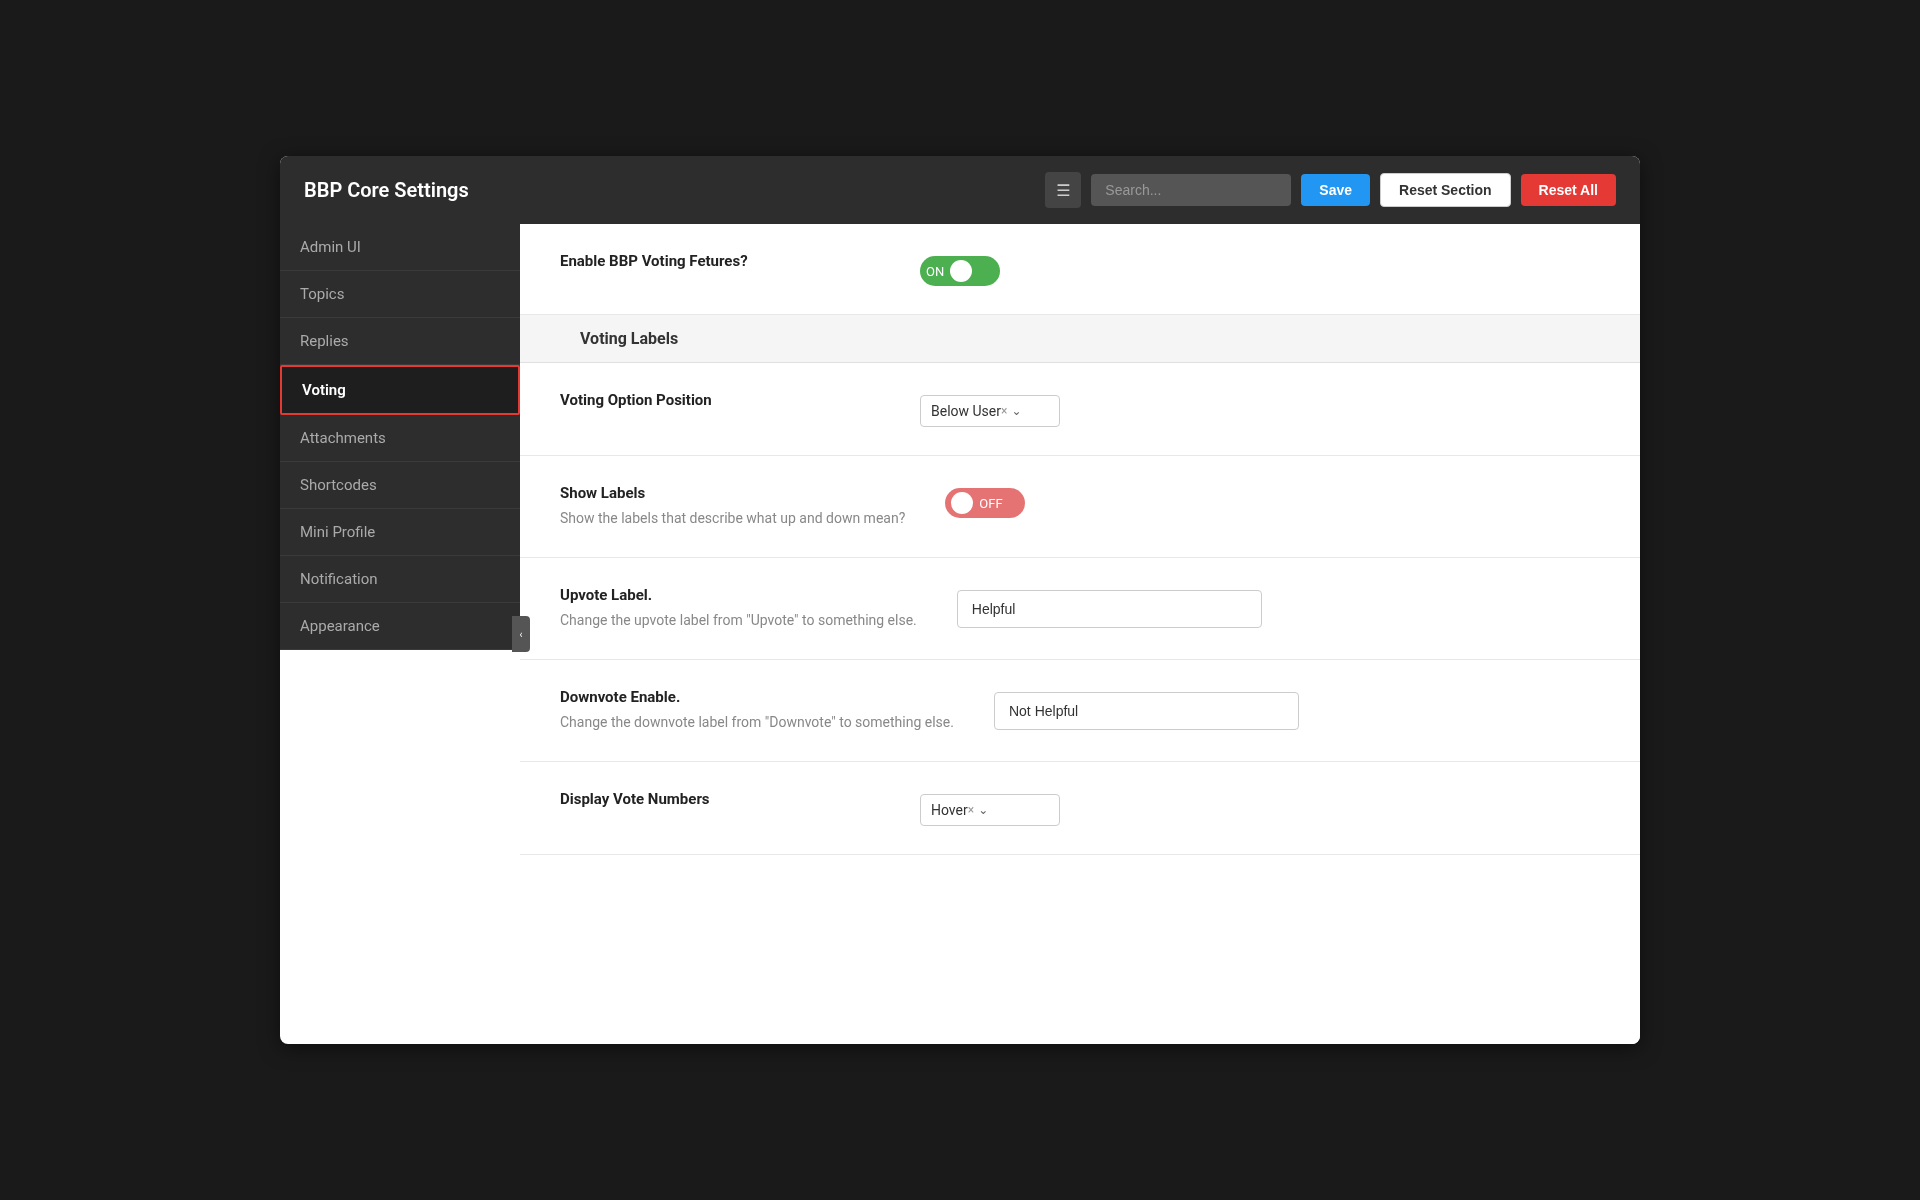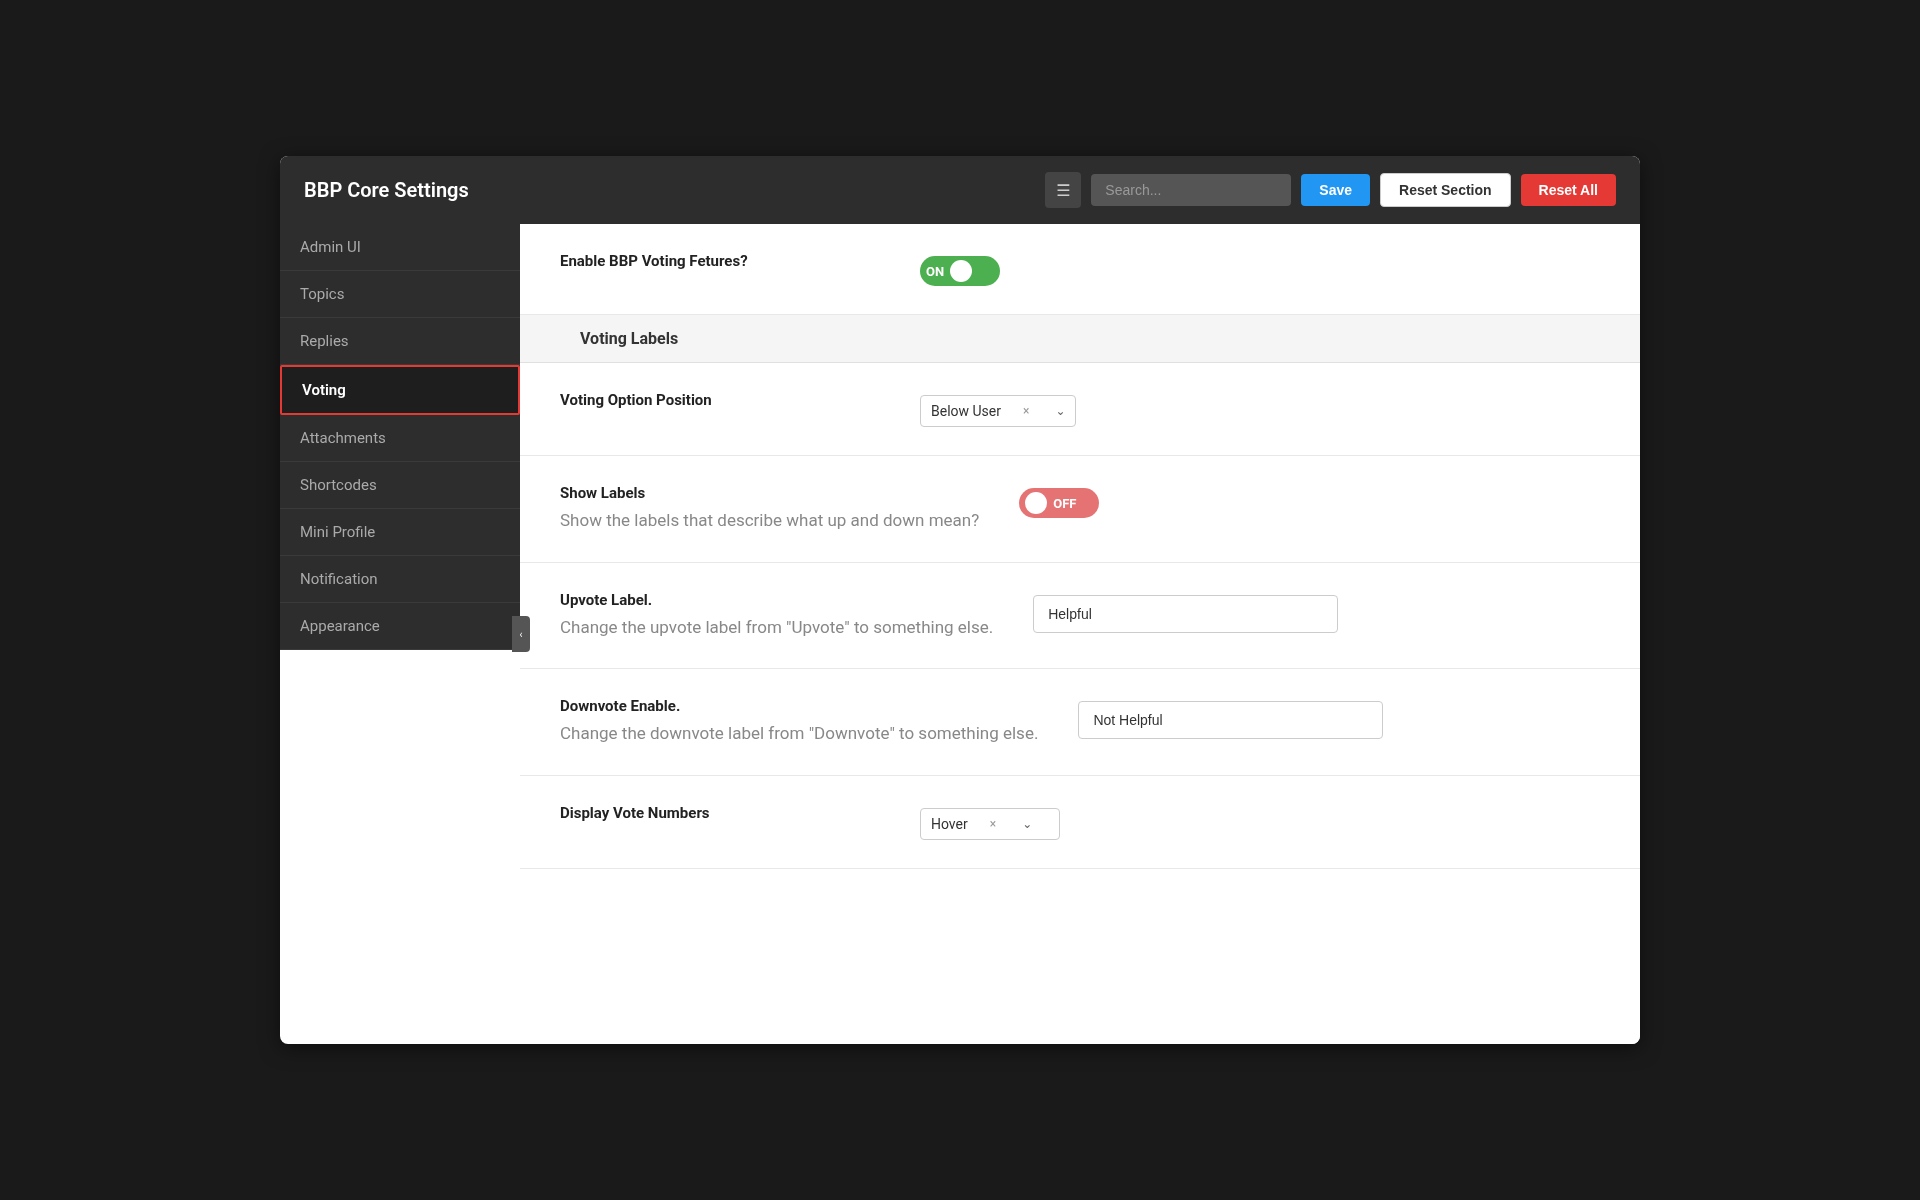--- a/index.html
+++ b/index.html
@@ -120,38 +120,38 @@
     .setting-label-col {
       min-width: 320px;
     }
     .setting-label {
       font-size: 15px;
       font-weight: 700;
       color: #222;
       margin-bottom: 6px;
     }
     .setting-desc {
-      font-size: 17px;
+      font-size: 14px;
       color: #888;
       line-height: 1.5;
     }
     .setting-control-col {
       display: flex;
       align-items: center;
       padding-top: 4px;
     }
 
     
     .toggle {
       display: flex;
       align-items: center;
       border-radius: 20px;
       padding: 4px 10px 4px 6px;
       font-size: 13px;
-      font-weight: 700;
+      font-weight: 400;
       gap: 6px;
       cursor: pointer;
       width: 80px;
     }
     .toggle-on {
       background: #4caf50;
       color: #fff;
     }
     .toggle-off {
       background: #e57373;
@@ -184,21 +184,21 @@
     
     .select-tag {
       display: flex;
       align-items: center;
       border: 1px solid #ccc;
       border-radius: 4px;
       padding: 7px 10px;
       font-size: 14px;
       background: #fff;
       cursor: pointer;
-      gap: 22px;
+      gap: 0;
       min-width: 140px;
     }
     .select-tag-text { color: #333; }
     .select-tag-x {
       color: #999;
       font-size: 12px;
       cursor: pointer;
     }
     .select-tag-arrow {
       color: #666;

